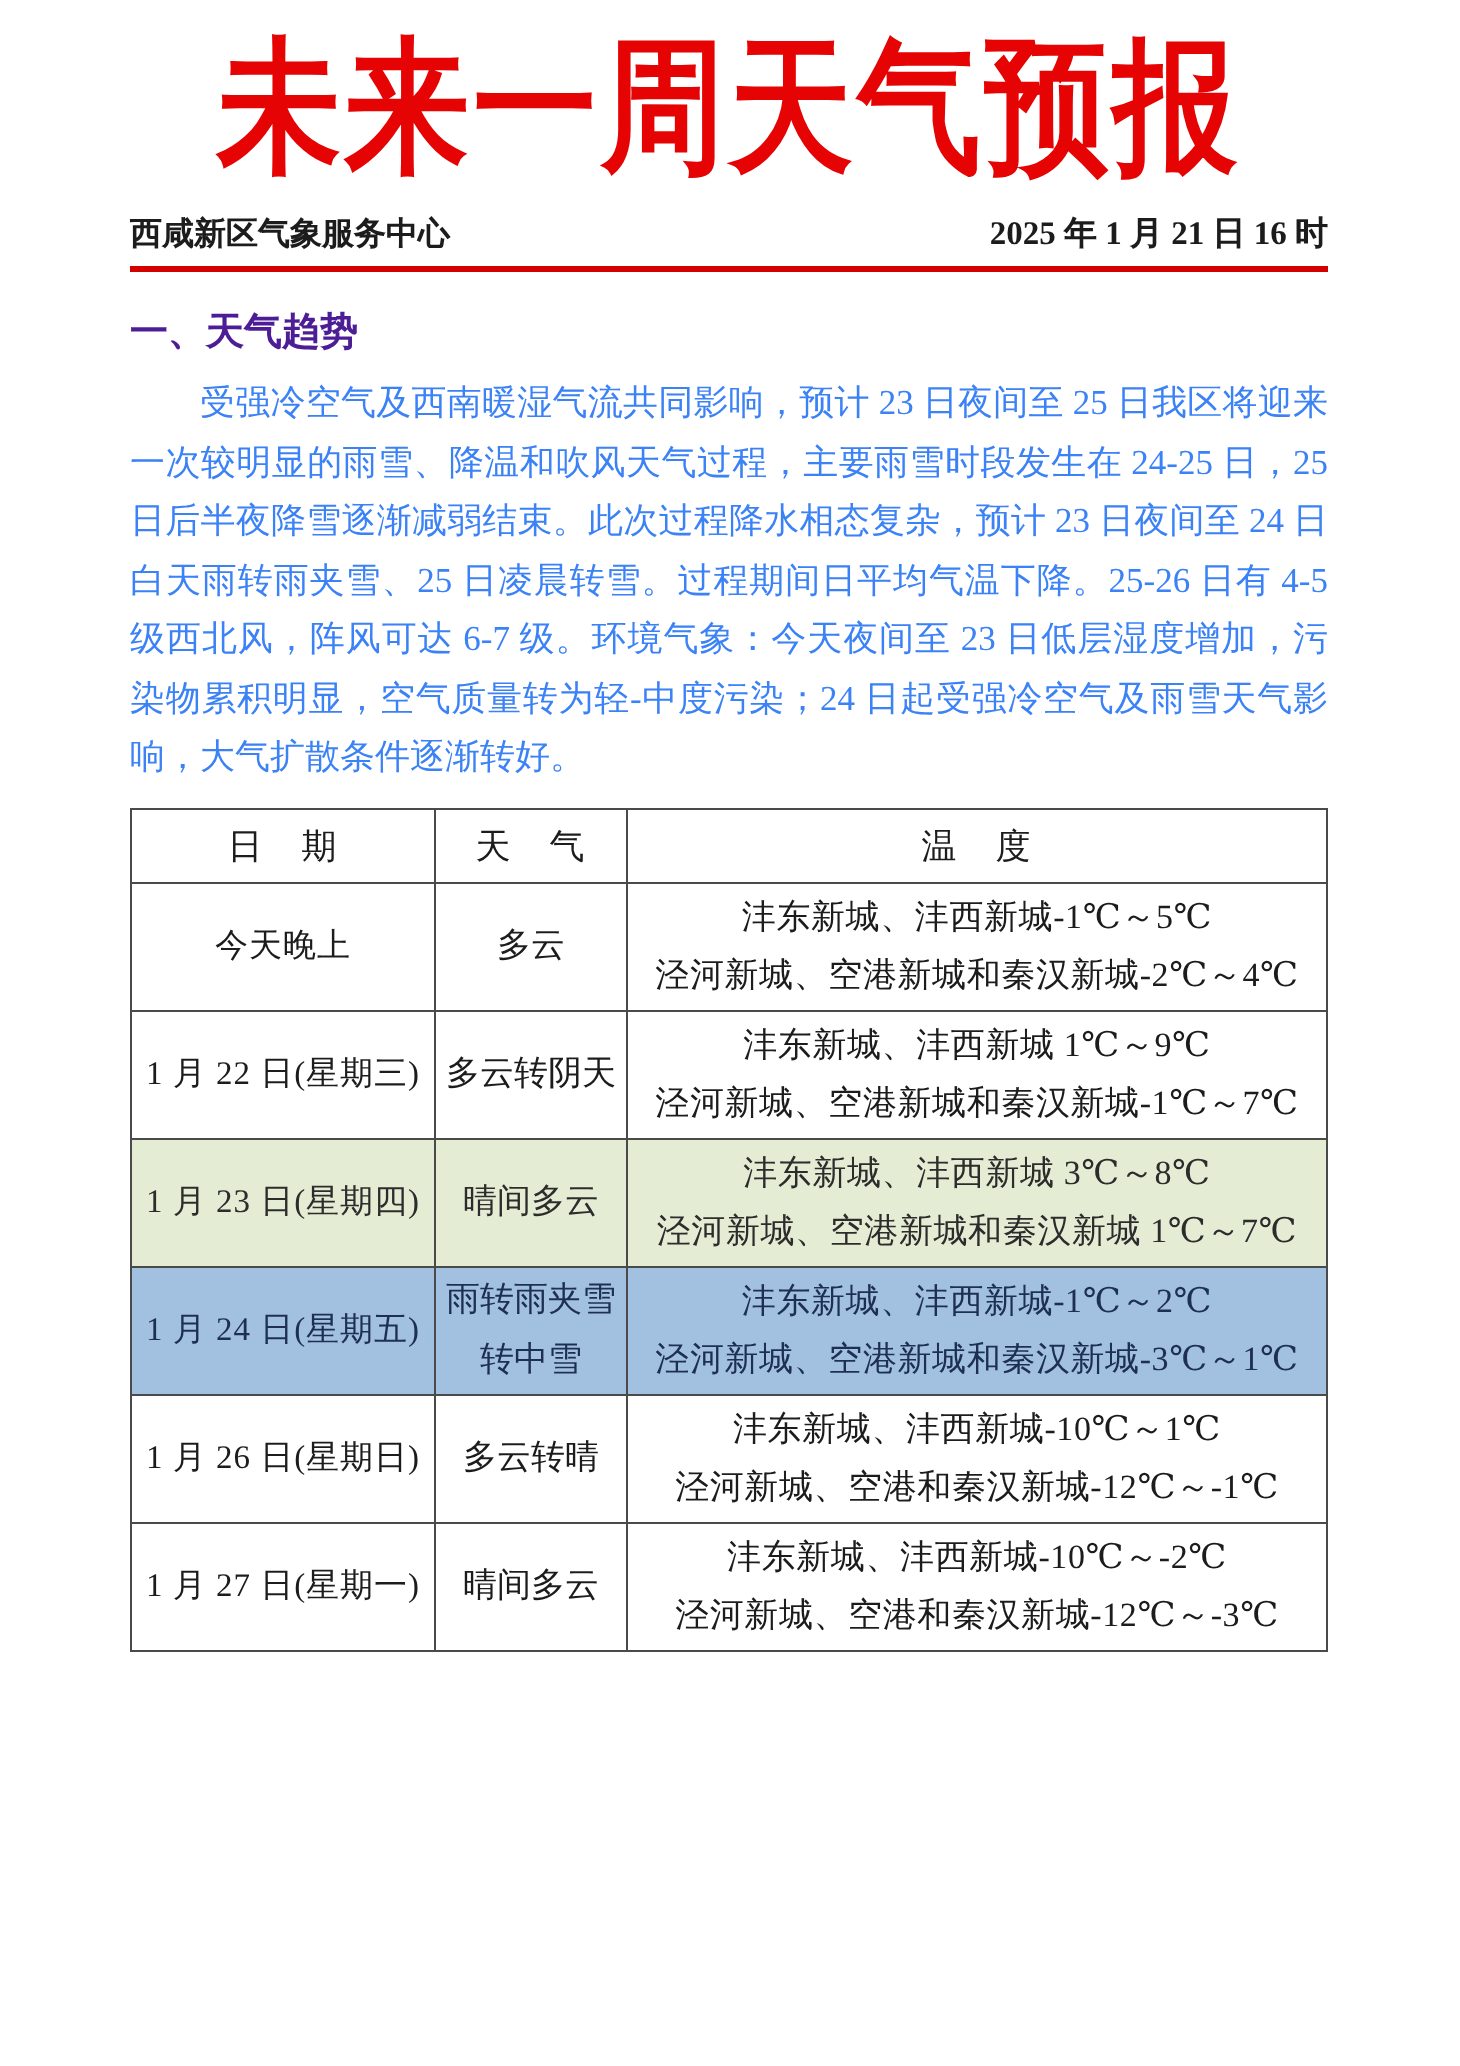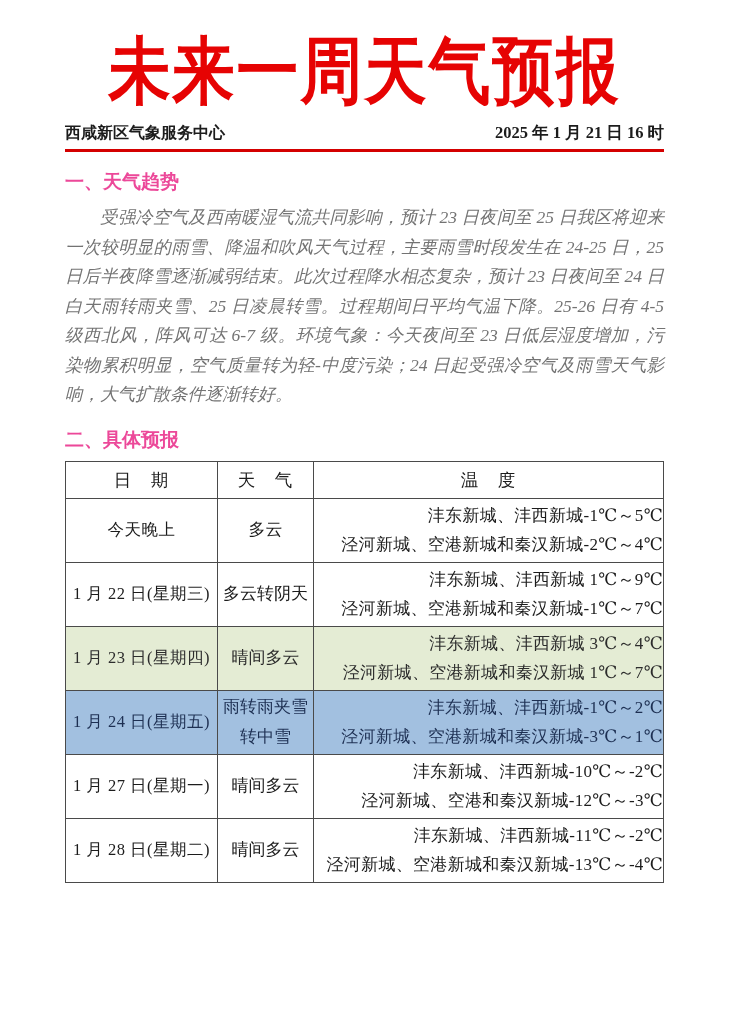--- a/index.html
+++ b/index.html
@@ -8,21 +8,21 @@
     background: #ffffff;
   }
   body {
     width: 730px;
     height: 1033px;
     font-family: "Liberation Serif", "DejaVu Serif", serif;
     color: #1c1c1c;
     overflow: hidden;
   }
   .page {
-    padding: 20px 66px 0 65px;
+    padding: 4px 66px 0 65px;
   }
   
   .doc-title {
     text-align: center;
     color: #e60303;
     font-family: "Liberation Sans", "DejaVu Sans", sans-serif;
     font-weight: 900;
     font-size: 62px;
     letter-spacing: 2px;
     line-height: 1.0;
@@ -48,31 +48,30 @@
     font-weight: bold;
     font-size: 16.5px;
     text-align: center;
   }
   
   .section-heading {
     font-family: "Liberation Sans", "DejaVu Sans", sans-serif;
     font-weight: bold;
     font-size: 19px;
     margin: 17px 0 8px 0;
-    color: #ec4899;
+    color: #4c1d95;
   }
   
   .trend-paragraph {
     font-size: 17.5px;
     line-height: 29.5px;
     text-align: justify;
     text-indent: 2em;
-    color: #737373;
+    color: #3b82f6;
     margin: 0 0 10px 0;
-    font-style: italic;
   }
   
   table.forecast {
     width: 100%;
     border-collapse: collapse;
     table-layout: fixed;
     font-size: 17px;
     margin-top: 6px;
   }
   table.forecast col.c-date { width: 152px; }
@@ -96,21 +95,20 @@
     font-size: 16.5px;
     letter-spacing: 0.5px;
   }
   td.col-weather {
     padding: 0 10px;
     line-height: 30px;
   }
   td.col-temp .temp-line {
     line-height: 29px;
     letter-spacing: 0.3px;
-    text-align: right;
   }
   tr.hl-green td {
     background: #e4ecd4;
     color: #2c2c2c;
   }
   tr.hl-blue td {
     background: #a2c0e0;
     color: #1d2f52;
   }
 </style>
@@ -123,21 +121,20 @@
 
   <div class="meta-bar">
     <span class="org-name">西咸新区气象服务中心</span>
     <span class="doc-datetime">2025 年 1 月 21 日 16 时</span>
   </div>
 
   <div class="section-heading">一、天气趋势</div>
 
   <p class="trend-paragraph">受强冷空气及西南暖湿气流共同影响，预计 23 日夜间至 25 日我区将迎来一次较明显的雨雪、降温和吹风天气过程，主要雨雪时段发生在 24-25 日，25 日后半夜降雪逐渐减弱结束。此次过程降水相态复杂，预计 23 日夜间至 24 日白天雨转雨夹雪、25 日凌晨转雪。过程期间日平均气温下降。25-26 日有 4-5 级西北风，阵风可达 6-7 级。环境气象：今天夜间至 23 日低层湿度增加，污染物累积明显，空气质量转为轻-中度污染；24 日起受强冷空气及雨雪天气影响，大气扩散条件逐渐转好。</p>
 
-  <div class="section-heading">二、具体预报</div>
 
   <table class="forecast">
     <colgroup>
       <col class="c-date">
       <col class="c-weather">
       <col class="c-temp">
     </colgroup>
     <thead>
       <tr>
         <th>日　期</th>
@@ -159,44 +156,44 @@
           <td class="col-weather">多云转阴天</td>
           <td class="col-temp">
             <div class="temp-line">沣东新城、沣西新城 1℃～9℃</div>
             <div class="temp-line">泾河新城、空港新城和秦汉新城-1℃～7℃</div>
           </td>
         </tr>
         <tr class="hl-green">
           <td class="col-date">1 月 23 日(星期四)</td>
           <td class="col-weather">晴间多云</td>
           <td class="col-temp">
-            <div class="temp-line">沣东新城、沣西新城 3℃～4℃</div>
+            <div class="temp-line">沣东新城、沣西新城 3℃～8℃</div>
             <div class="temp-line">泾河新城、空港新城和秦汉新城 1℃～7℃</div>
           </td>
         </tr>
         <tr class="hl-blue">
           <td class="col-date">1 月 24 日(星期五)</td>
           <td class="col-weather">雨转雨夹雪转中雪</td>
           <td class="col-temp">
             <div class="temp-line">沣东新城、沣西新城-1℃～2℃</div>
             <div class="temp-line">泾河新城、空港新城和秦汉新城-3℃～1℃</div>
           </td>
         </tr>
         <tr>
+          <td class="col-date">1 月 26 日(星期日)</td>
+          <td class="col-weather">多云转晴</td>
+          <td class="col-temp">
+            <div class="temp-line">沣东新城、沣西新城-10℃～1℃</div>
+            <div class="temp-line">泾河新城、空港和秦汉新城-12℃～-1℃</div>
+          </td>
+        </tr>
+        <tr>
           <td class="col-date">1 月 27 日(星期一)</td>
           <td class="col-weather">晴间多云</td>
           <td class="col-temp">
             <div class="temp-line">沣东新城、沣西新城-10℃～-2℃</div>
             <div class="temp-line">泾河新城、空港和秦汉新城-12℃～-3℃</div>
-          </td>
-        </tr>
-        <tr>
-          <td class="col-date">1 月 28 日(星期二)</td>
-          <td class="col-weather">晴间多云</td>
-          <td class="col-temp">
-            <div class="temp-line">沣东新城、沣西新城-11℃～-2℃</div>
-            <div class="temp-line">泾河新城、空港新城和秦汉新城-13℃～-4℃</div>
           </td>
         </tr>
       </tbody>
   </table>
 
 </div>
 
 </body></html>

